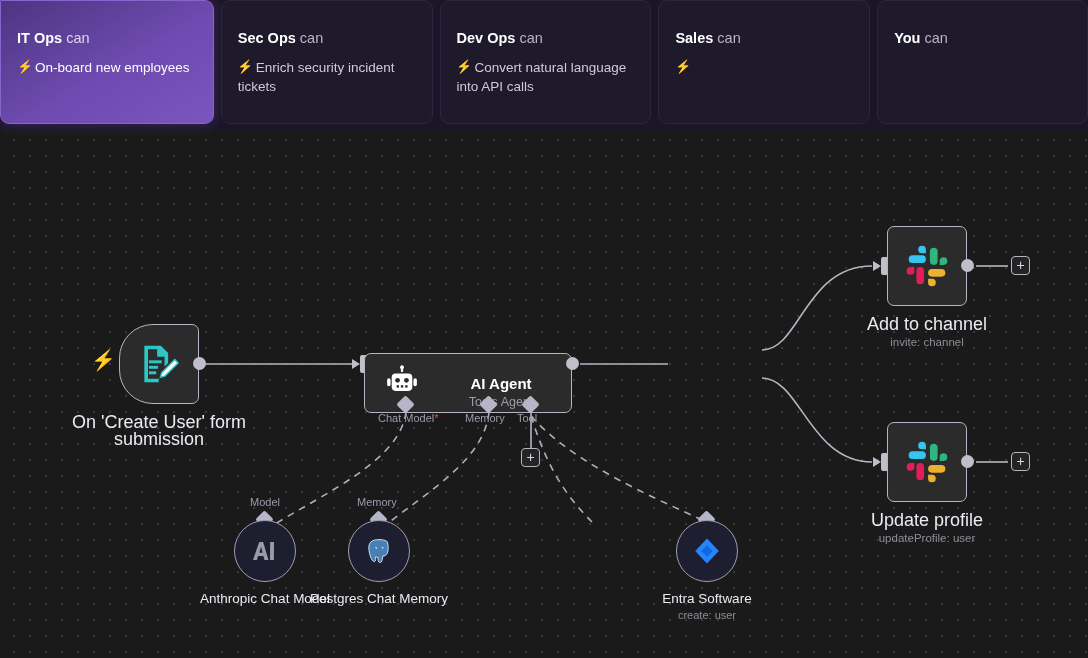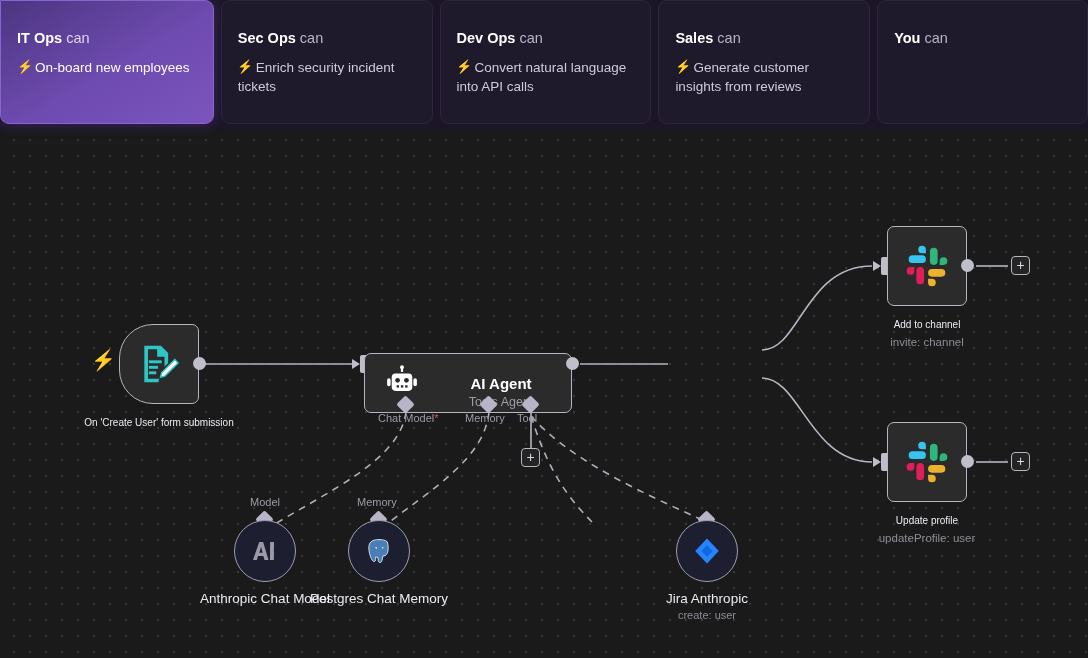--- a/index.html
+++ b/index.html
@@ -90,21 +90,21 @@
   }
   .nbox.trigger {
     border-radius: 34px 7px 7px 34px;
     width: 80px; height: 80px;
   }
   .nbox.square { width: 80px; height: 80px; }
   .nbox.wide { width: 208px; height: 60px; justify-content: flex-start; padding-left: 18px; margin-top: 29px; }
 
   .nlabel {
     position: absolute; left: 50%; transform: translateX(-50%);
-    text-align: center; color: #eceaf2; font-size: 10px; line-height: 17px;
+    text-align: center; color: #eceaf2; font-size: 18px; line-height: 17px;
     width: 190px; white-space: normal;
   }
   .nsub {
     position: absolute; left: 50%; transform: translateX(-50%);
     text-align: center; color: #8d8d98; font-size: 11.5px; line-height: 15px;
     width: 190px;
   }
 
   
   .rnode {
@@ -198,21 +198,20 @@
       </div>
     </div>
 
     <div class="promo-card c4">
       <div class="promo-title">
         <b>Sales</b>
         <span>can</span>
       </div>
       <div class="promo-action">
         <span class="promo-ico ico-bolt">⚡</span>
-        <span>Generate customer insights from reviews</span>
       </div>
     </div>
 
     <div class="promo-card c5">
       <div class="promo-title">
         <b>You</b>
         <span>can</span>
       </div>
     </div>
 
@@ -362,18 +361,18 @@
 
 
     <div class="node" style="left:676px; top:390px;">
       <div class="diamond" style="left:24px; top:-7px;"></div>
       <div class="rnode">
         <svg class="icon-svg" width="30" height="30" viewBox="0 0 24 24">
           <path d="M12 2l9.4 10L12 22 2.6 12z" fill="#2684ff"></path>
           <path d="M12 7.4L16.6 12 12 16.6 7.4 12z" fill="#0052cc" opacity=".55"></path>
         </svg>
       </div>
-      <div class="rlabel" style="left:31px;">Jira Anthropic</div>
+      <div class="rlabel" style="left:31px;">Entra Software</div>
       <div class="rsub" style="left:31px; top:88px;">create: user</div>
     </div>
 
   </div>
 </div>
 
 </body></html>

